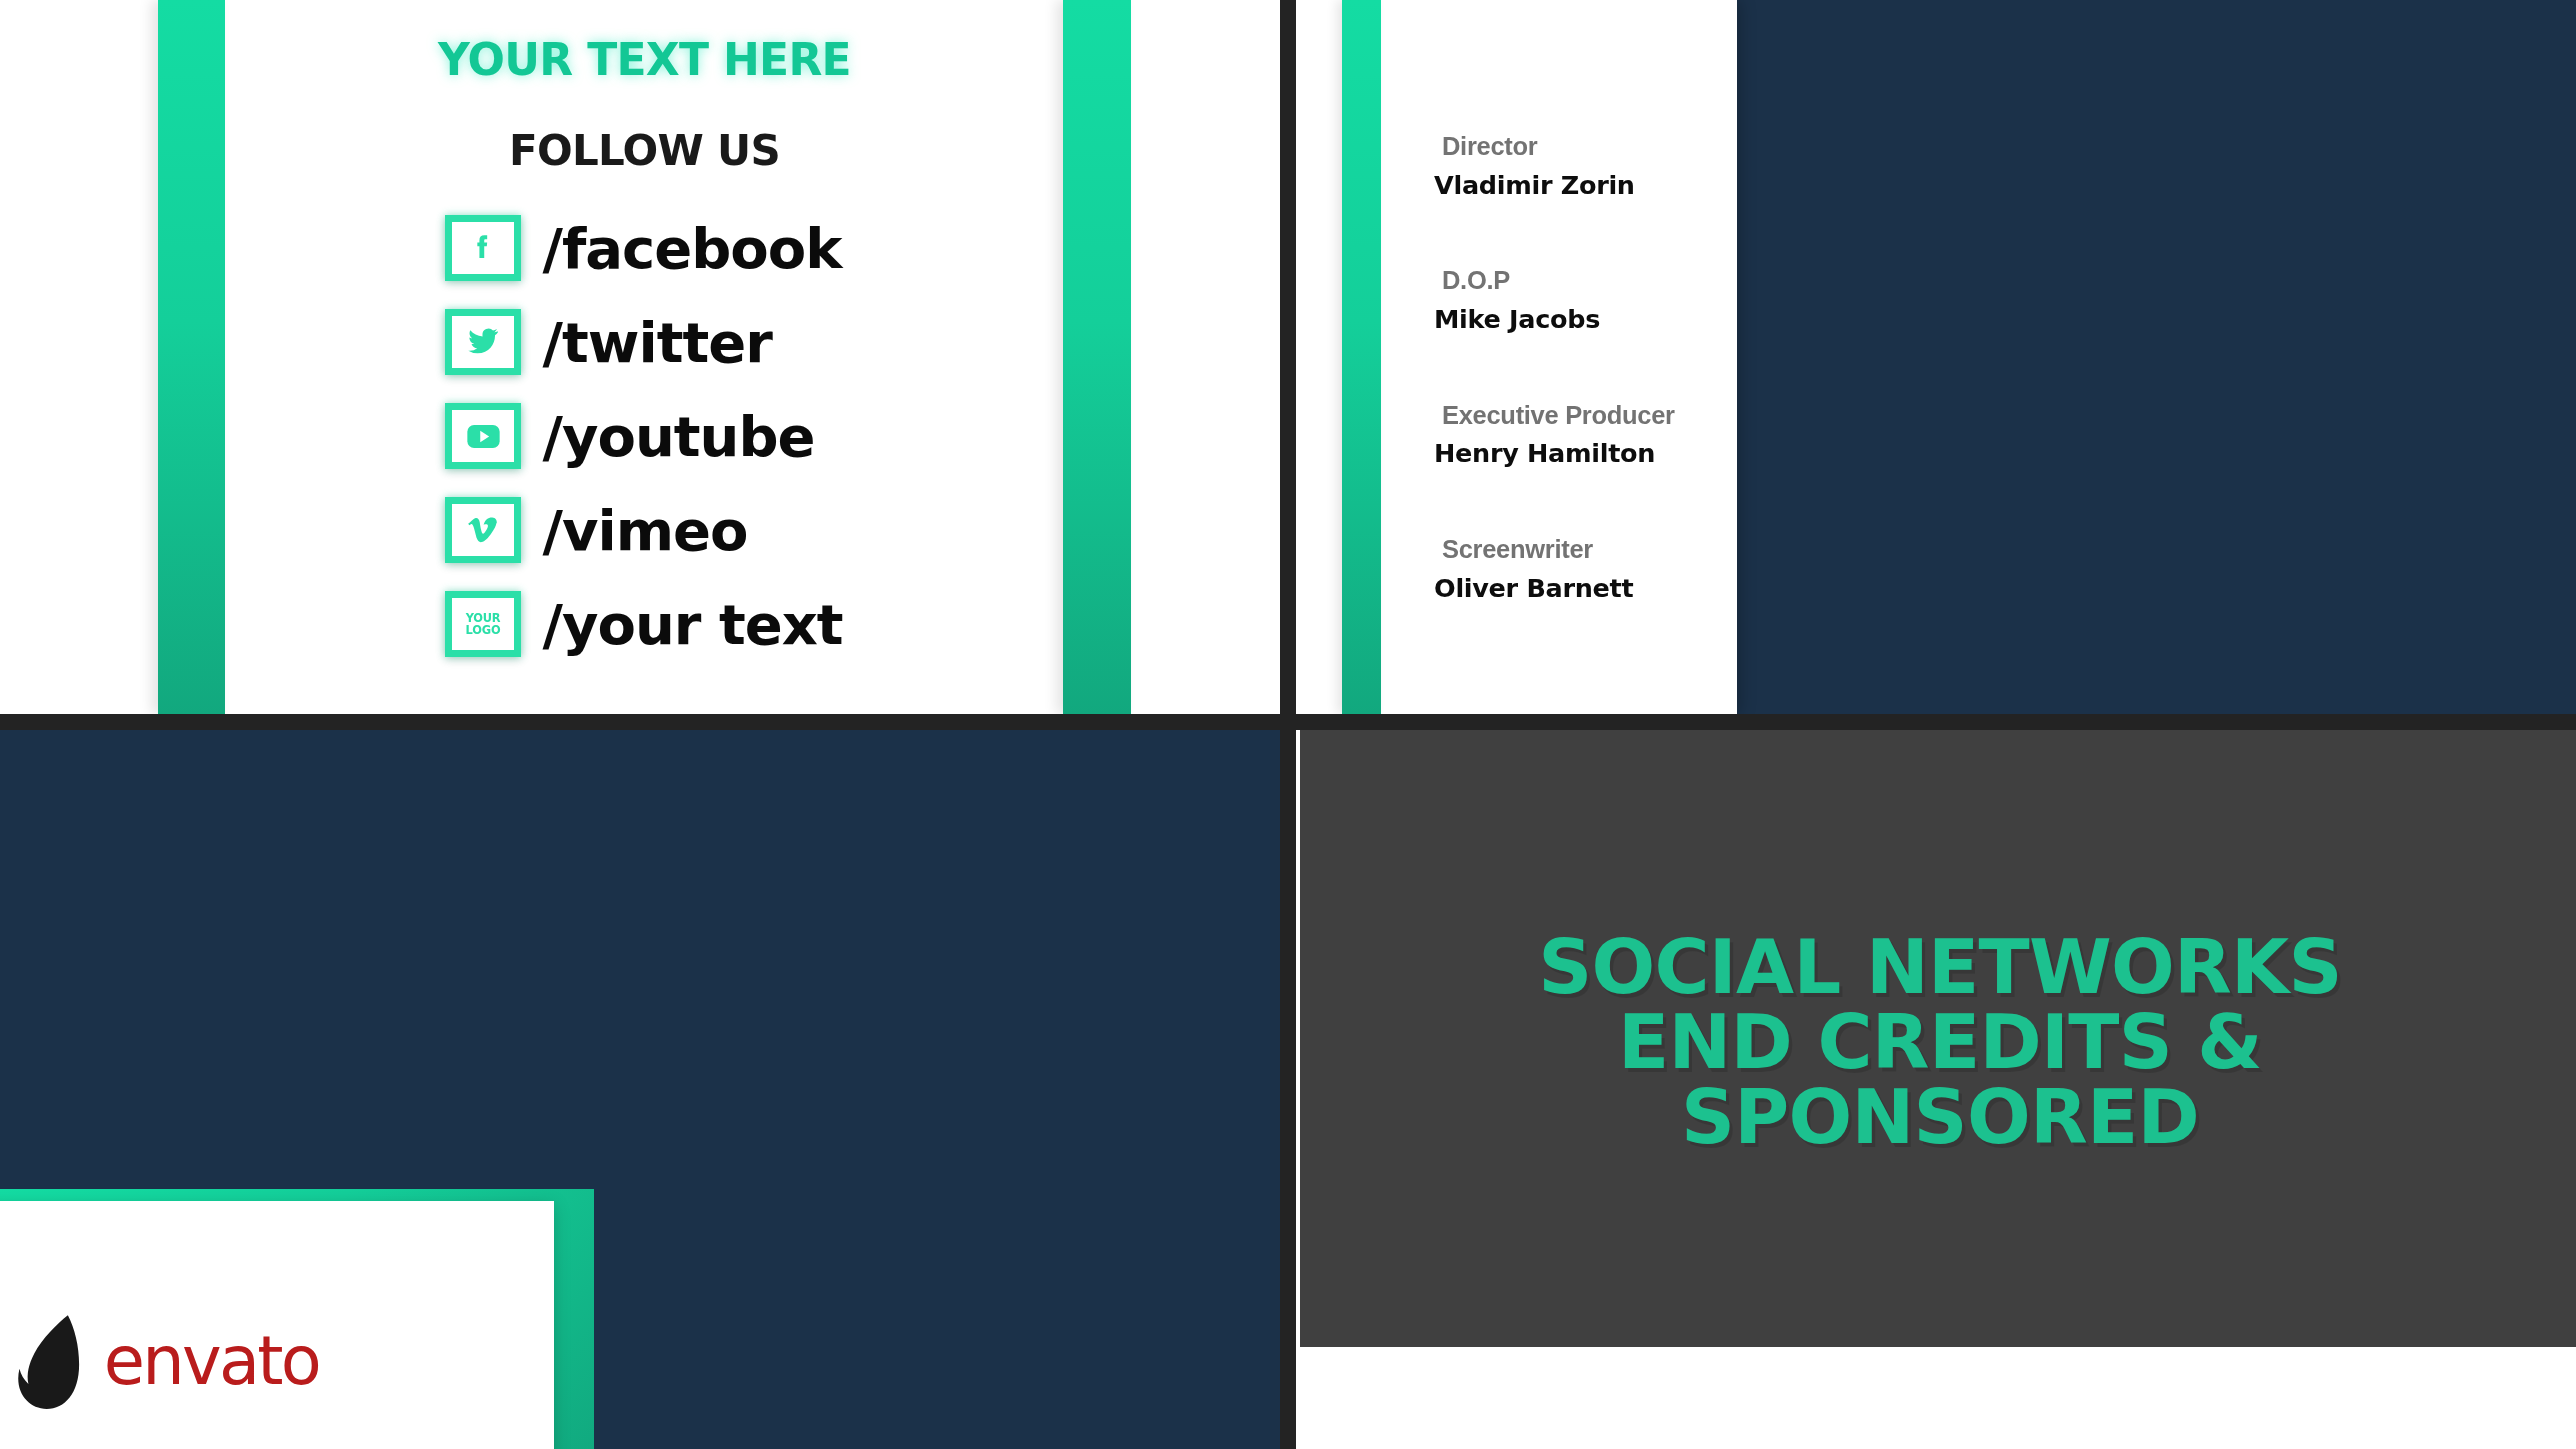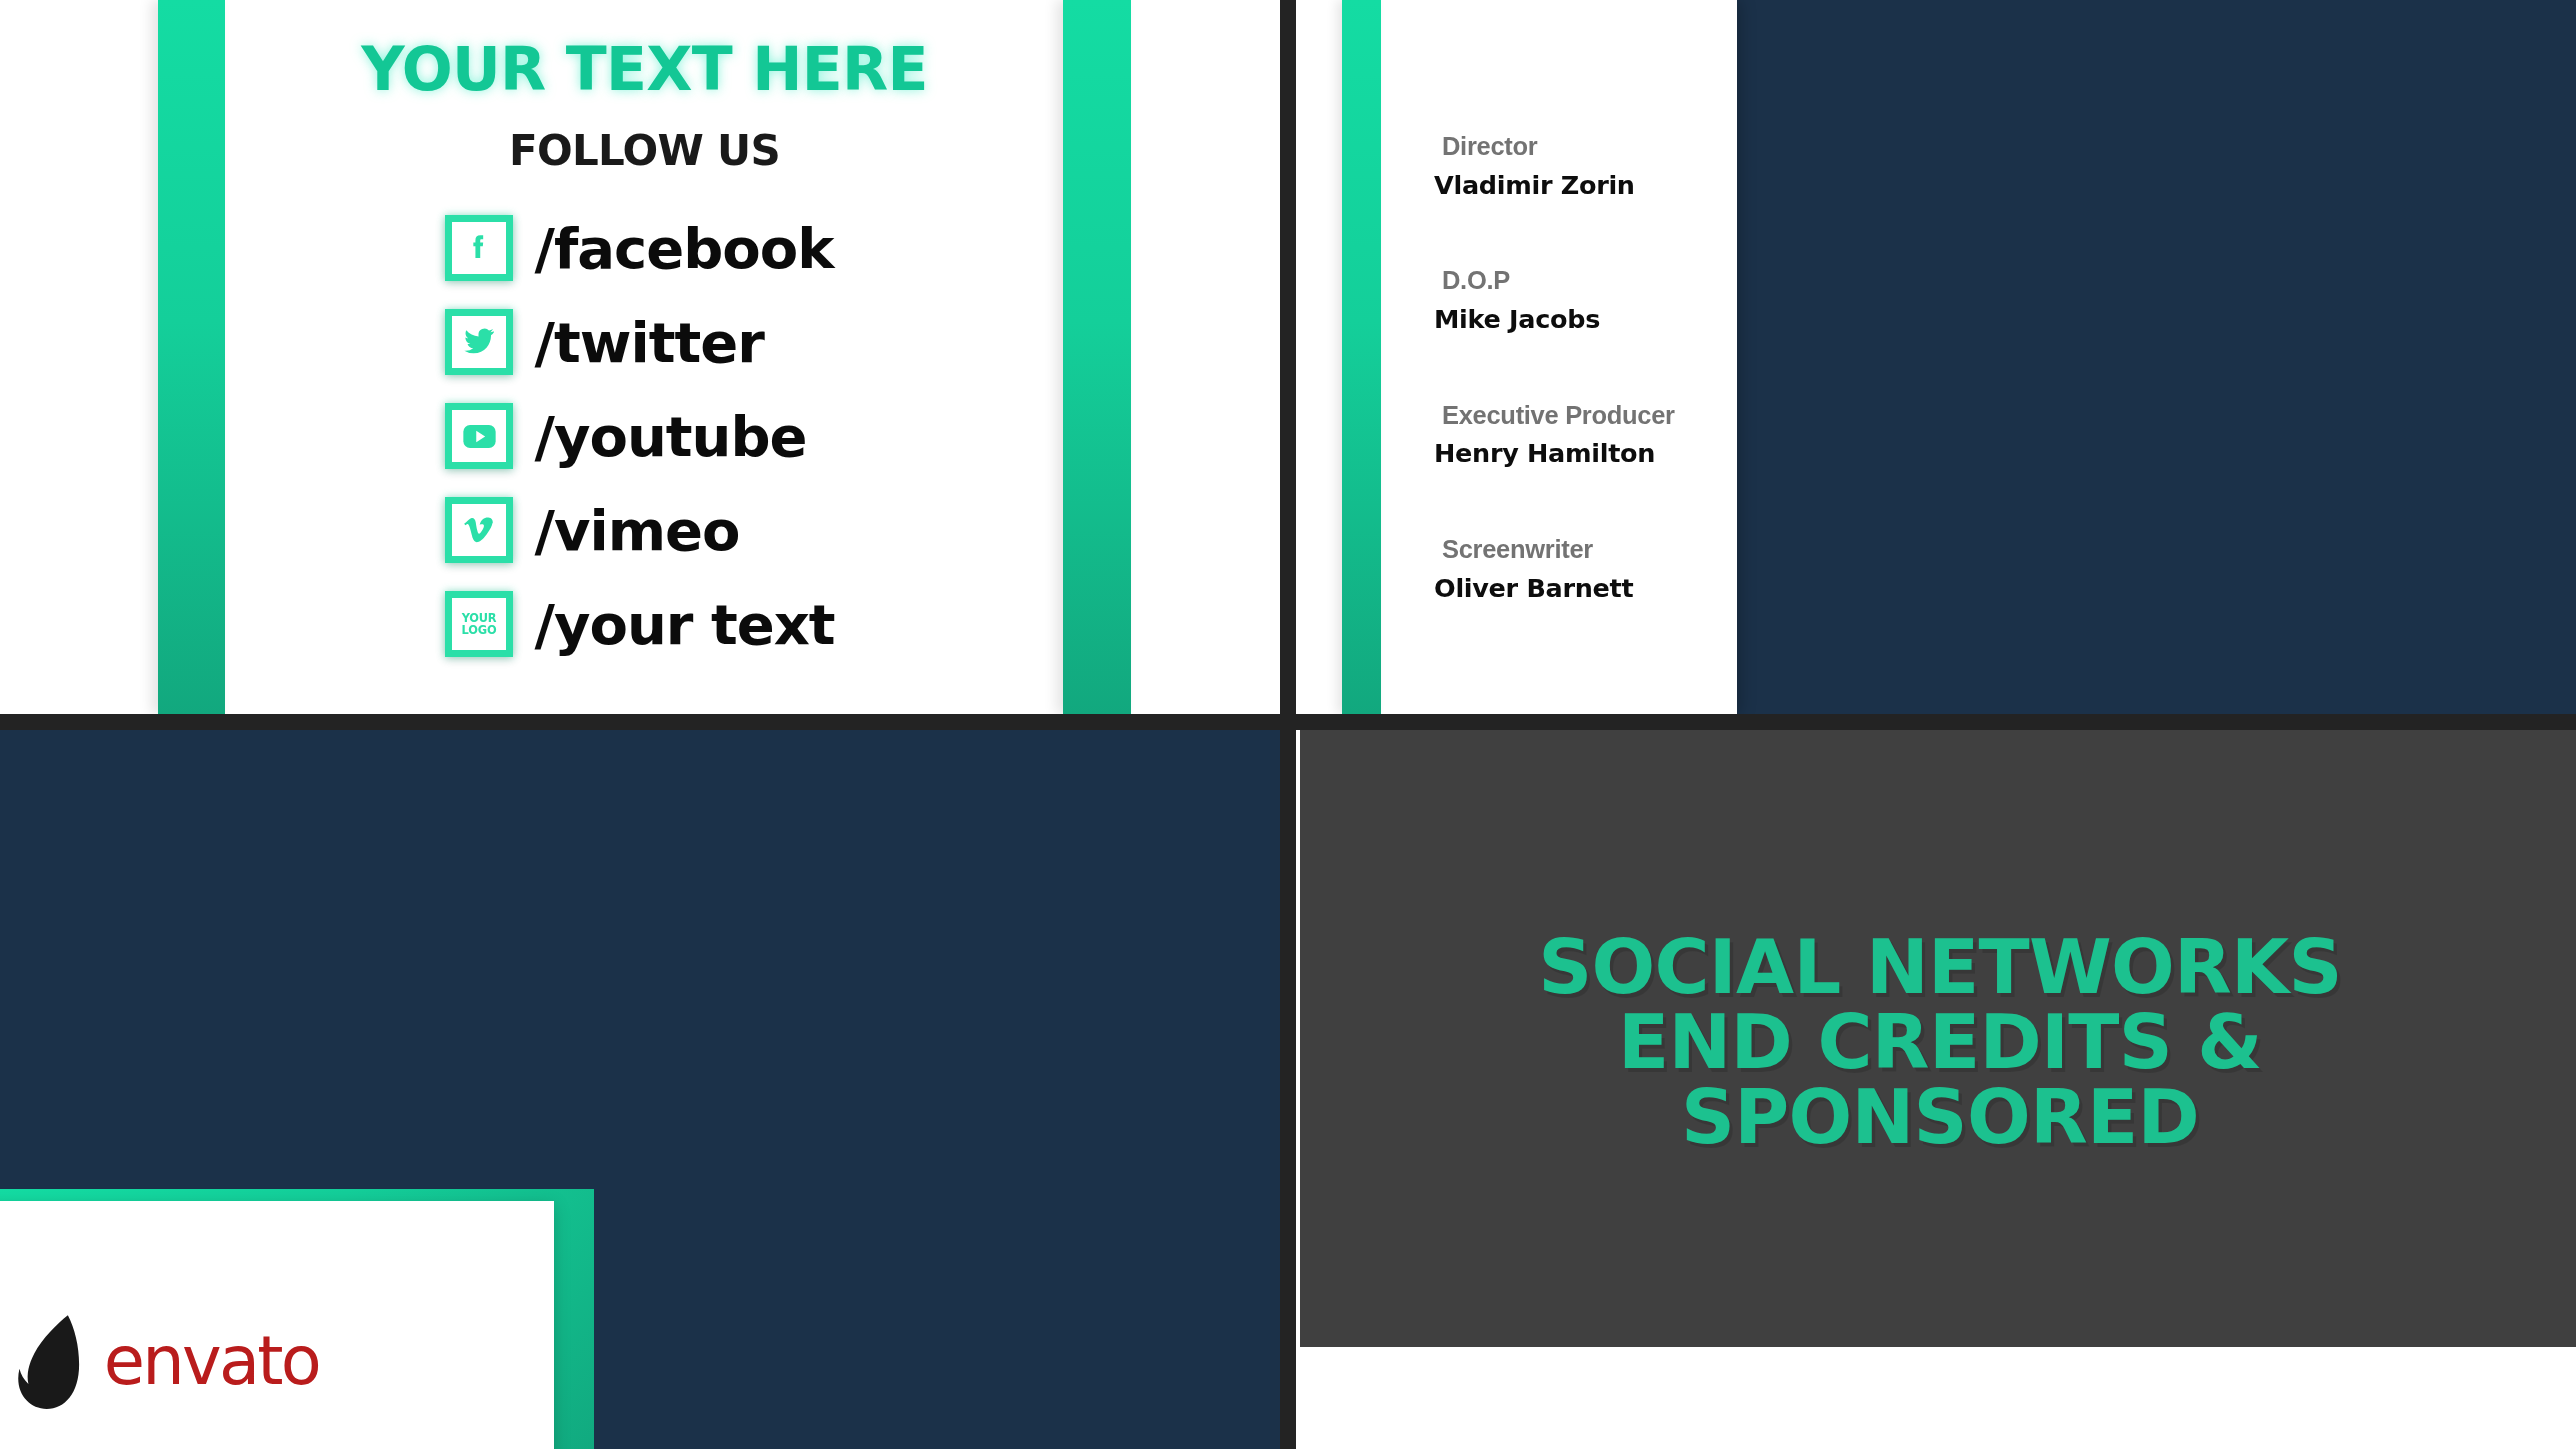--- a/index.html
+++ b/index.html
@@ -68,21 +68,21 @@
     height: 714px;
   }
   .headline {
     position: absolute;
     left: 0;
     top: 34px;
     width: 839px;
     text-align: center;
     font-family: "DejaVu Sans", sans-serif;
     font-weight: 700;
-    font-size: 60px;
+    font-size: 44px;
     letter-spacing: -0.7px;
     color: #13c795;
     text-shadow: 0 0 12px rgba(40,235,190,0.55);
     white-space: nowrap;
   }
   .subhead {
     position: absolute;
     left: 0;
     top: 126px;
     width: 839px;
@@ -104,21 +104,21 @@
   .social-row {
     position: relative;
     height: 94px;
     display: flex;
     align-items: center;
     padding-left: 220px;
     box-sizing: border-box;
   }
   .icon-box {
     position: relative;
-    width: 68px;
+    width: 76px;
     height: 66px;
     border: 7.4px solid #2bdfa8;
     background: #ffffff;
     box-sizing: border-box;
     display: flex;
     align-items: center;
     justify-content: center;
     box-shadow: 0 2.7px 9.4px rgba(0,0,0,0.18), 0 0 8px rgba(45,225,172,0.45);
     flex: 0 0 auto;
   }

